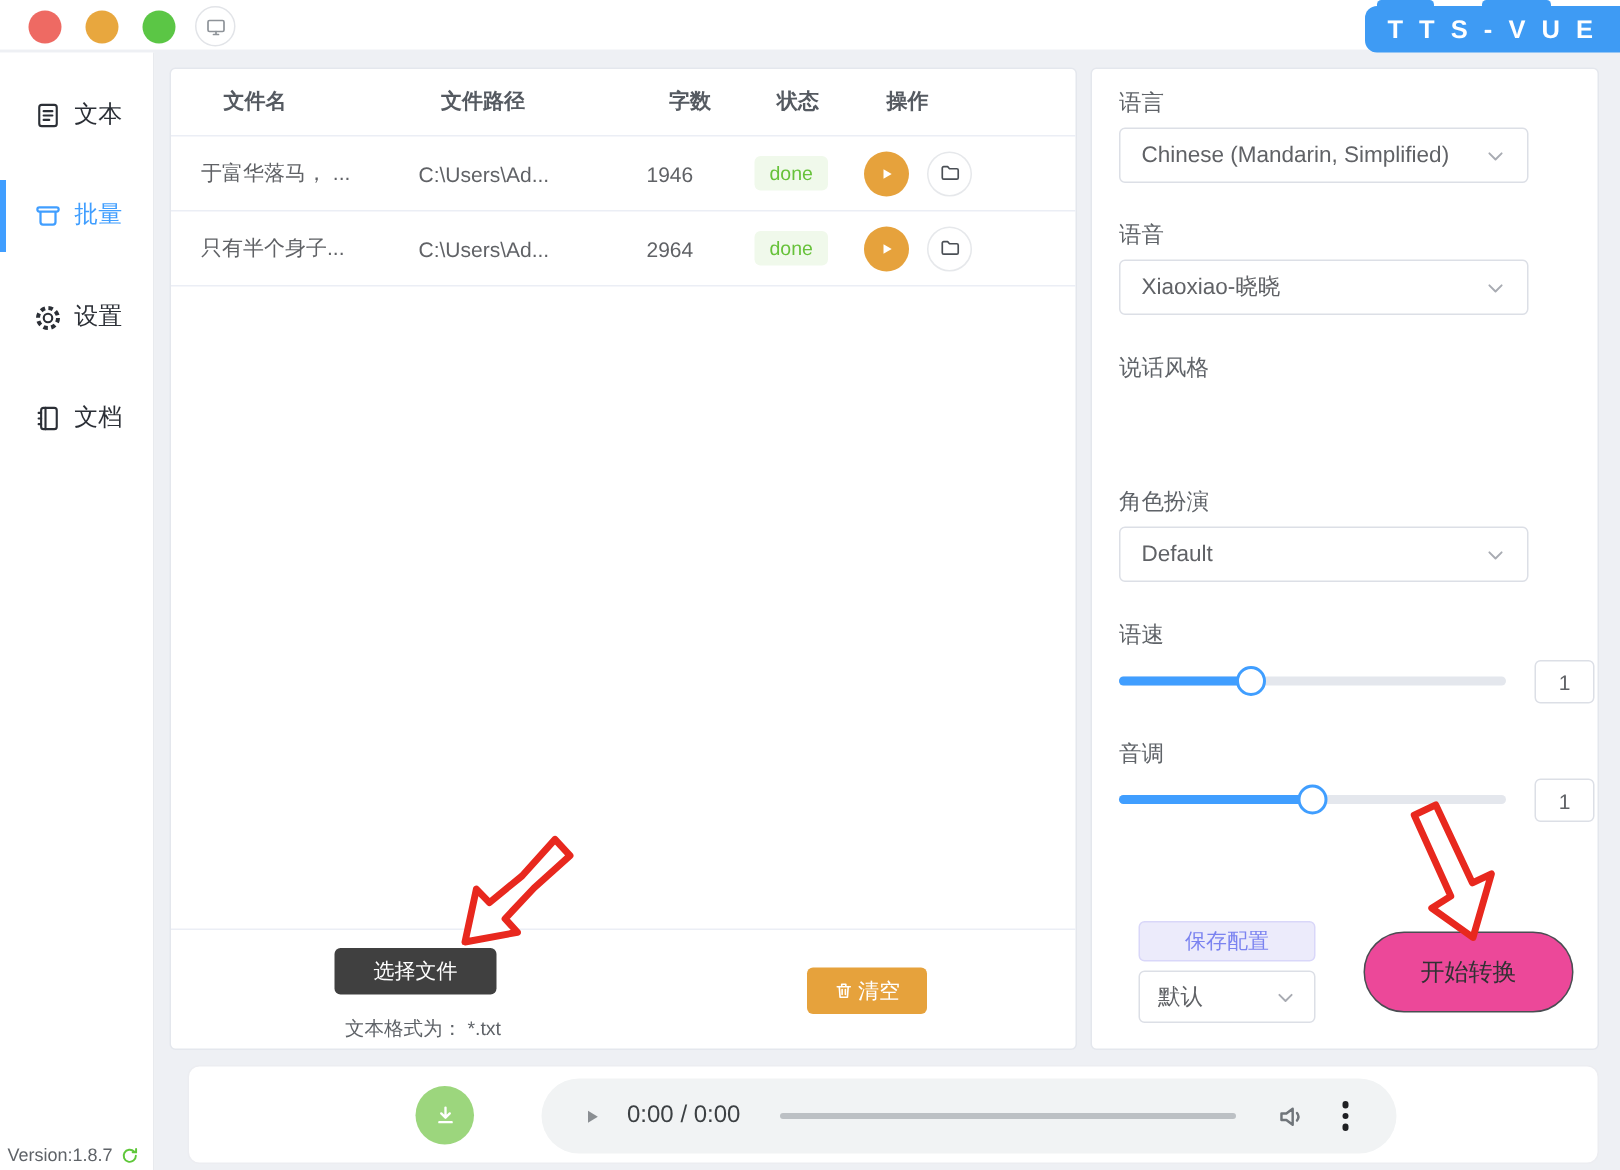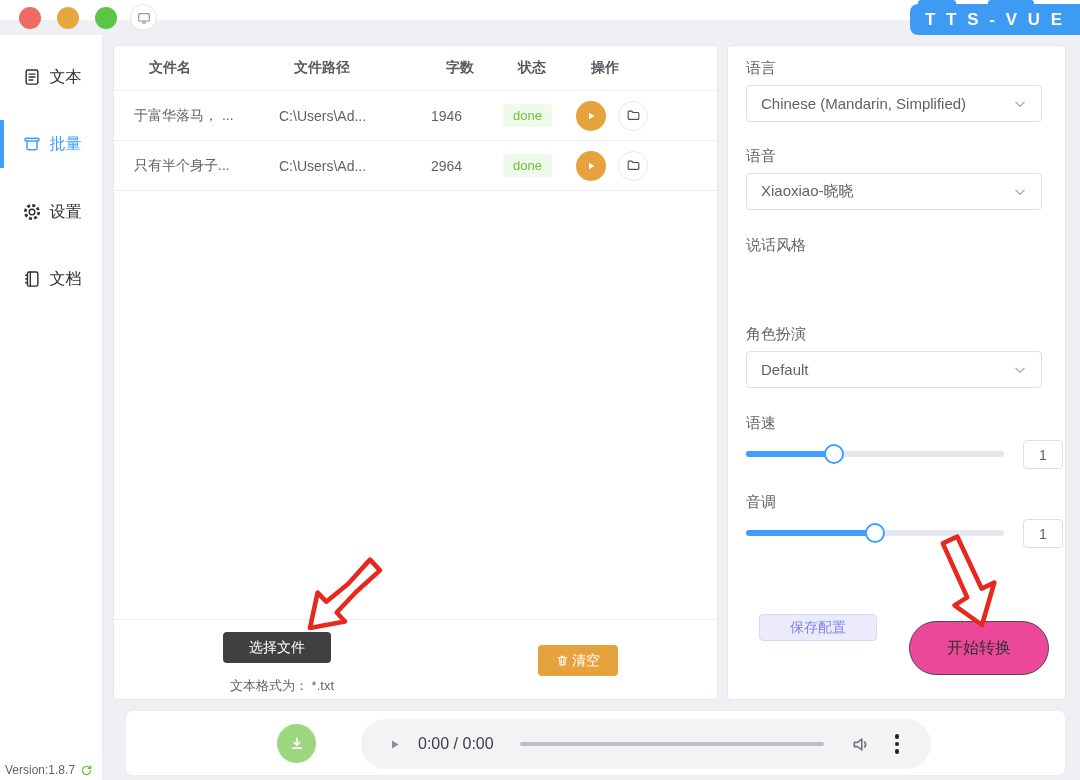--- a/index.html
+++ b/index.html
@@ -1,21 +1,21 @@
 <!DOCTYPE html>
 <html><head>
 <meta charset="utf-8">
 <style>
   * { margin:0; padding:0; box-sizing:border-box; }
   html,body { width:1080px; height:780px; }
   body { font-family:"Liberation Sans","DejaVu Sans",sans-serif; background:#eef0f4; position:relative; overflow:hidden; }
   #app { position:absolute; inset:0; }
 
   
-  .titlebar { position:absolute; left:0; top:0; width:1080px; height:20px; background:#ffffff;padding-left:12px; }
+  .titlebar { position:absolute; left:0; top:0; width:1080px; height:33px; background:#ffffff;padding-left:12px; }
   .tl { position:absolute; top:7px; width:22px; height:22px; border-radius:50%; cursor:pointer; }
   .tl.red { left:19px; background:#ee6a63; }
   .tl.yellow { left:57px; background:#e8a73e; }
   .tl.green { left:95px; background:#5bc645; }
   .monitor-btn { position:absolute; left:130px; top:4px; width:27px; height:27px; border:1px solid #e2e4e8; border-radius:50%; background:#fff; display:flex; align-items:center; justify-content:center; cursor:pointer; }
   .logo-badge { position:absolute; right:0; top:4px; width:170px; height:31px; background:#3e9bf4; color:#fff; font-weight:bold; font-size:17px; letter-spacing:3px; display:flex; align-items:center; justify-content:center; border-radius:8px 0 0 8px; }
   .logo-tab { position:absolute; top:0; height:9px; background:#3e9bf4; border-radius:3px; }
   .logo-tab.t1 { left:918px; width:38px; }
   .logo-tab.t2 { left:988px; width:46px; }
 
@@ -43,21 +43,21 @@
   .btn-folder { background:#fff; border:1px solid #e6e8eb; }
 
   
   .main-footer { position:absolute; left:0; bottom:0; width:100%; height:80px; border-top:1px solid #ebeef5; }
   .btn-select-file { position:absolute; left:109px; top:12px; width:108px; height:31px; background:#404040; color:#fff; font-size:14px; border:none; border-radius:4px; cursor:pointer; }
   .format-hint { position:absolute; left:116px; top:57px; font-size:13px; color:#5f6368; }
   .btn-clear { position:absolute; left:424px; top:25px; width:80px; height:31px; background:#e6a23c; color:#fff; font-size:14px; border:none; border-radius:4px; cursor:pointer; display:flex; align-items:center; justify-content:center; gap:3px; }
 
   
   .fgroup-label { position:absolute; left:18px; font-size:15px; color:#5f6368; }
-  .select-box { position:absolute; left:18px; width:296px; height:37px; border:1px solid #dcdfe6; border-radius:4px; background:#fff; display:flex; align-items:center; padding:0 14px; font-size:15px; color:#606266; cursor:pointer; }
+  .select-box { position:absolute; left:18px; width:273px; height:37px; border:1px solid #dcdfe6; border-radius:4px; background:#fff; display:flex; align-items:center; padding:0 14px; font-size:15px; color:#606266; cursor:pointer; }
   .select-box .chev { margin-left:auto; display:flex; }
   .slider-track { position:absolute; left:18px; width:258px; height:6px; background:#e4e7ed; border-radius:3px; cursor:pointer; }
   .slider-fill { height:6px; background:#409eff; border-radius:3px; }
   .slider-thumb { position:absolute; top:-7px; width:20px; height:20px; background:#fff; border:2px solid #409eff; border-radius:50%; cursor:grab; }
   .fill-34 { width:34%; } .fill-50 { width:50%; }
   .thumb-34 { left:calc(34% - 10px); } .thumb-50 { left:calc(50% - 10px); }
   .value-box { position:absolute; left:295px; width:40px; height:29px; border:1px solid #dcdfe6; border-radius:4px; display:flex; align-items:center; justify-content:center; font-size:14px; color:#606266; }
   .btn-save-config { position:absolute; left:31px; top:568px; width:118px; height:27px; background:#ecebfb; border:1px solid #d9d7f9; border-radius:4px; color:#7b83f0; font-size:14px; cursor:pointer; }
   .config-select { position:absolute; left:31px; top:601px; width:118px; height:35px; border:1px solid #dcdfe6; border-radius:4px; display:flex; align-items:center; padding:0 12px; font-size:15px; color:#606266; cursor:pointer; }
   .config-select .chev { margin-left:auto; display:flex; }
@@ -261,20 +261,28 @@
     <div class="value-box" style="top:394px">1</div>
 
     <div class="fgroup-label" style="top:447px">音调</div>
     <div class="slider-track" style="top:484px">
       <div class="slider-fill fill-50"></div>
       <div class="slider-thumb thumb-50"></div>
     </div>
     <div class="value-box" style="top:473px">1</div>
 
     <button class="btn-save-config">保存配置</button>
+    <div class="config-select">
+      <span>默认</span>
+      <span class="chev">
+          <svg width="14" height="14" viewBox="0 0 24 24" fill="none" stroke="#a8abb2" stroke-width="2.2" stroke-linecap="round" stroke-linejoin="round">
+            <path d="M5 9l7 7 7-7"></path>
+          </svg>
+        </span>
+    </div>
     <button class="btn-start">开始转换</button>
   </div>
 
   <div class="audio-bar">
     <button class="btn-download">
       <span style="display:flex">
           <svg width="18" height="18" viewBox="0 0 24 24" fill="none" stroke="#fff" stroke-width="2.1" stroke-linecap="round" stroke-linejoin="round">
             <path d="M12 4.5v8.5M8.2 9.7l3.8 3.8 3.8-3.8M6.5 17.5h11"></path>
           </svg>
         </span>

